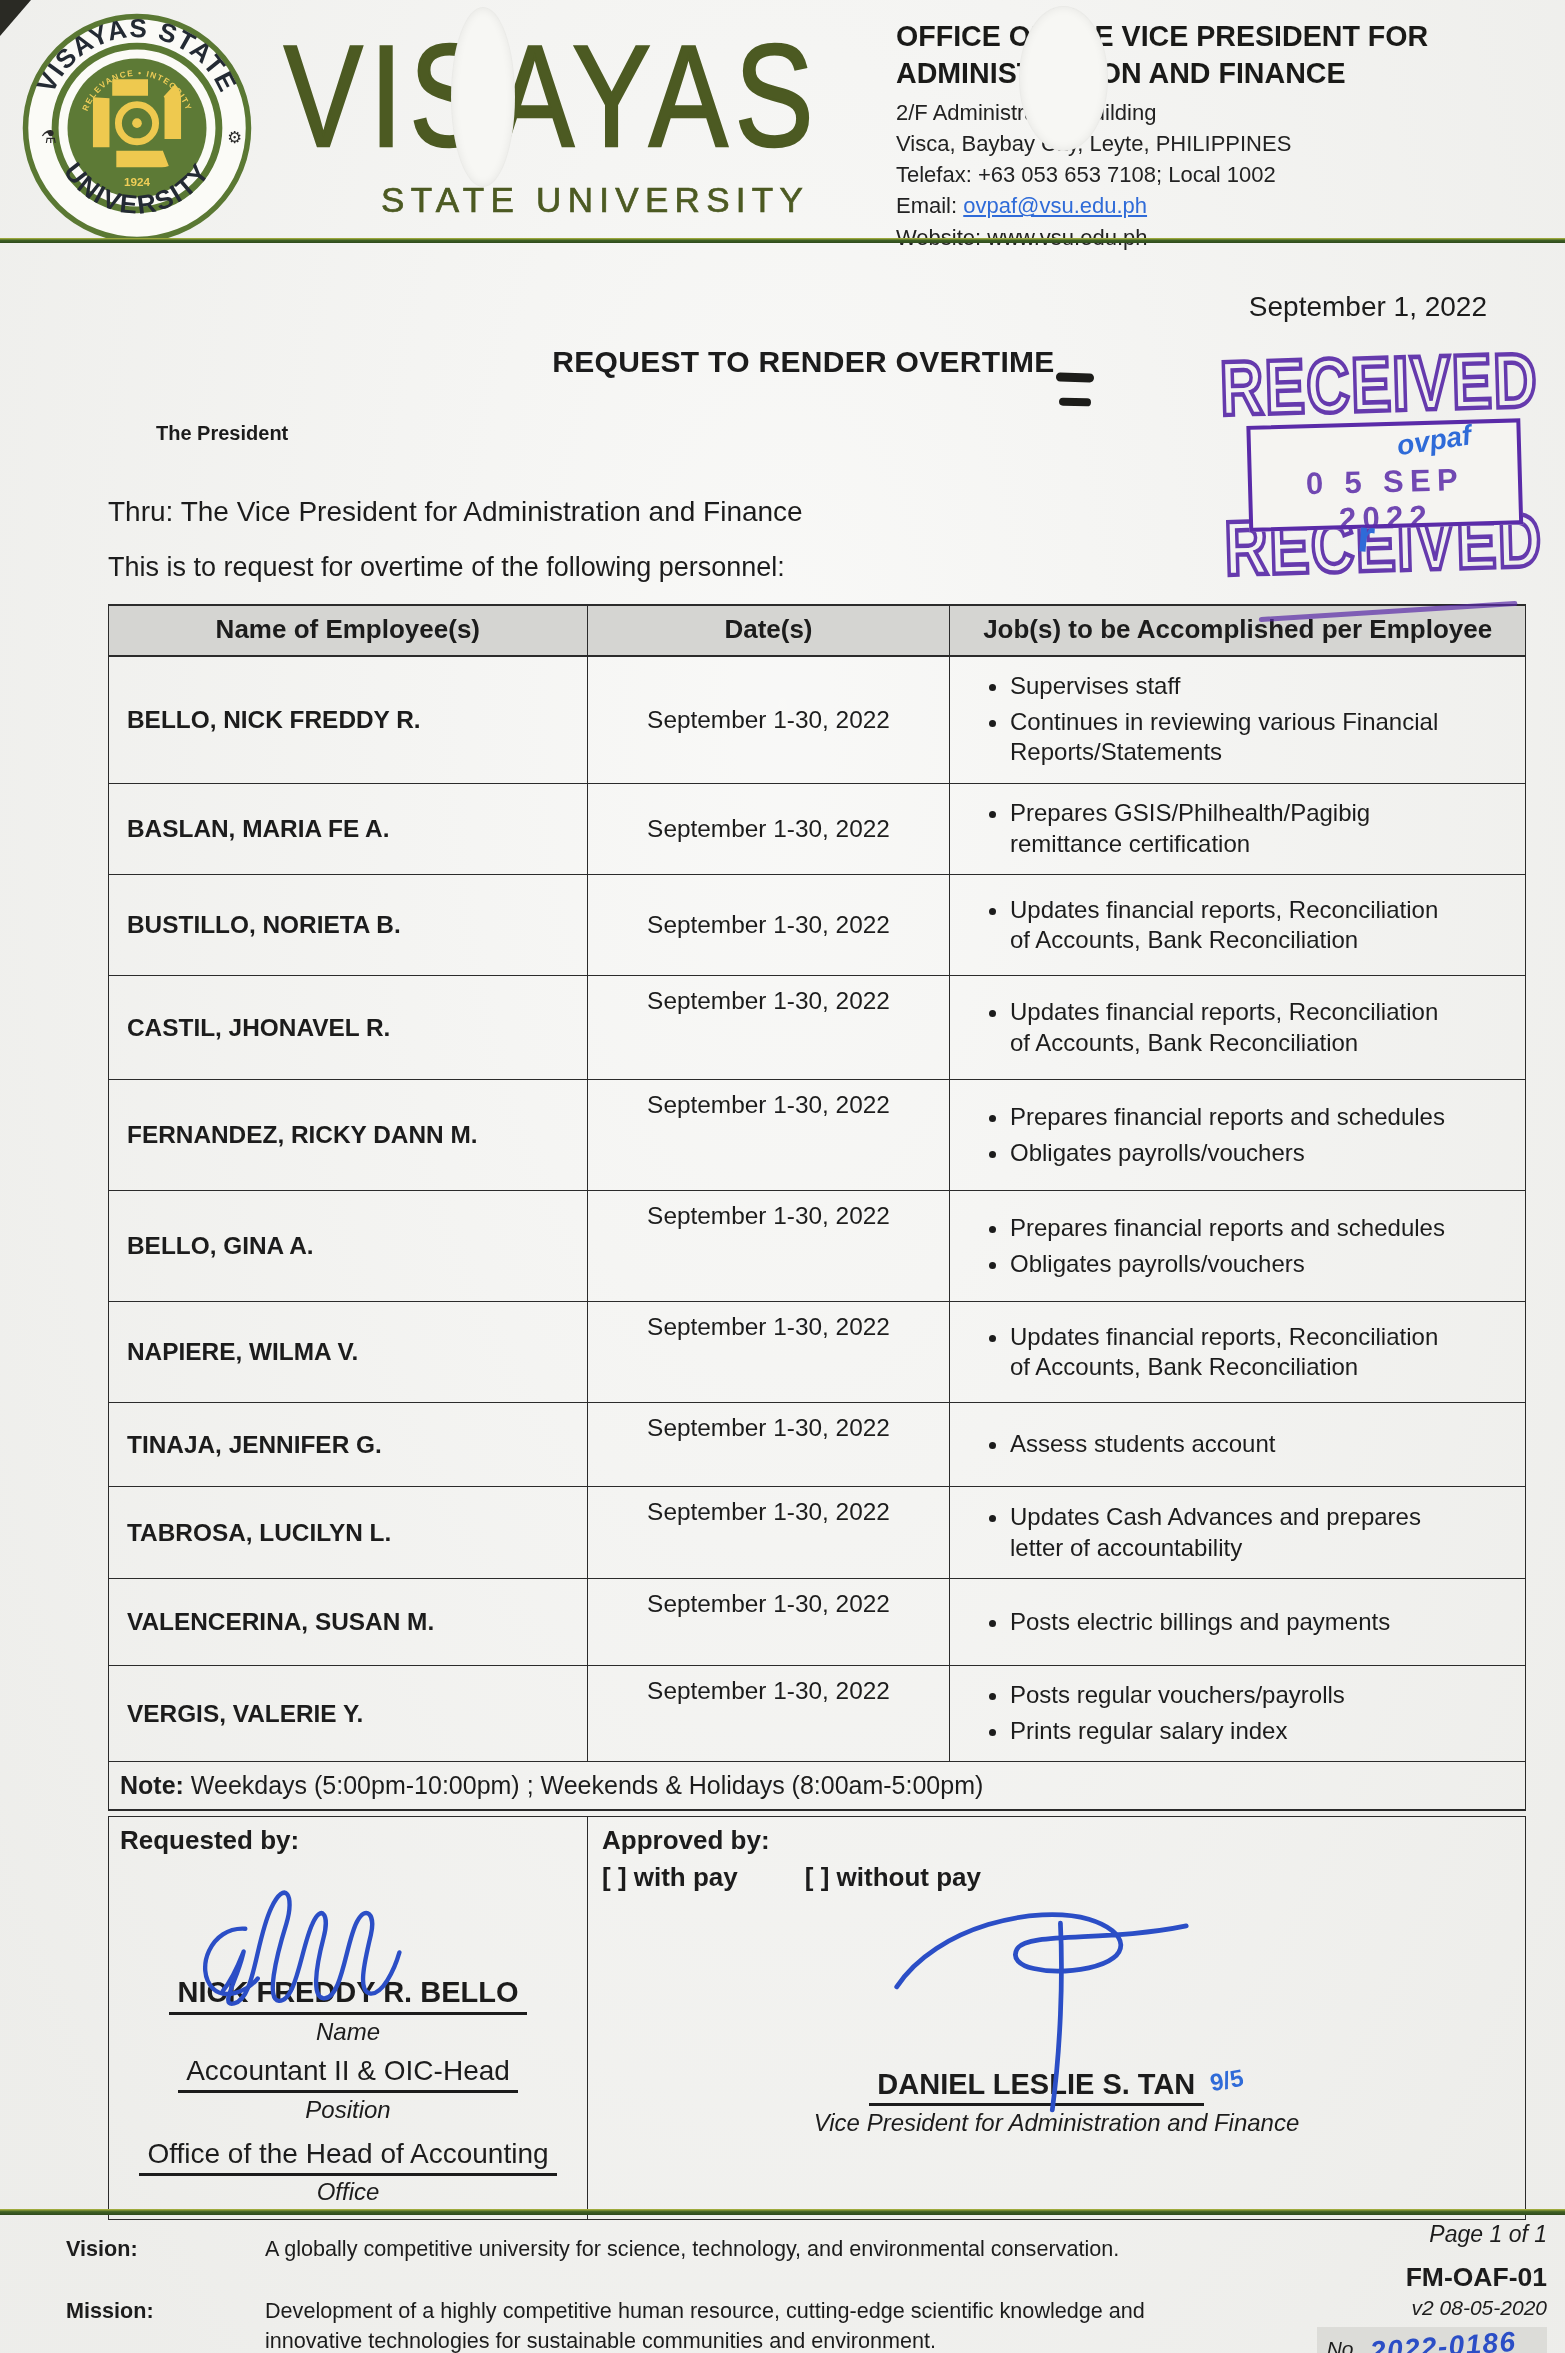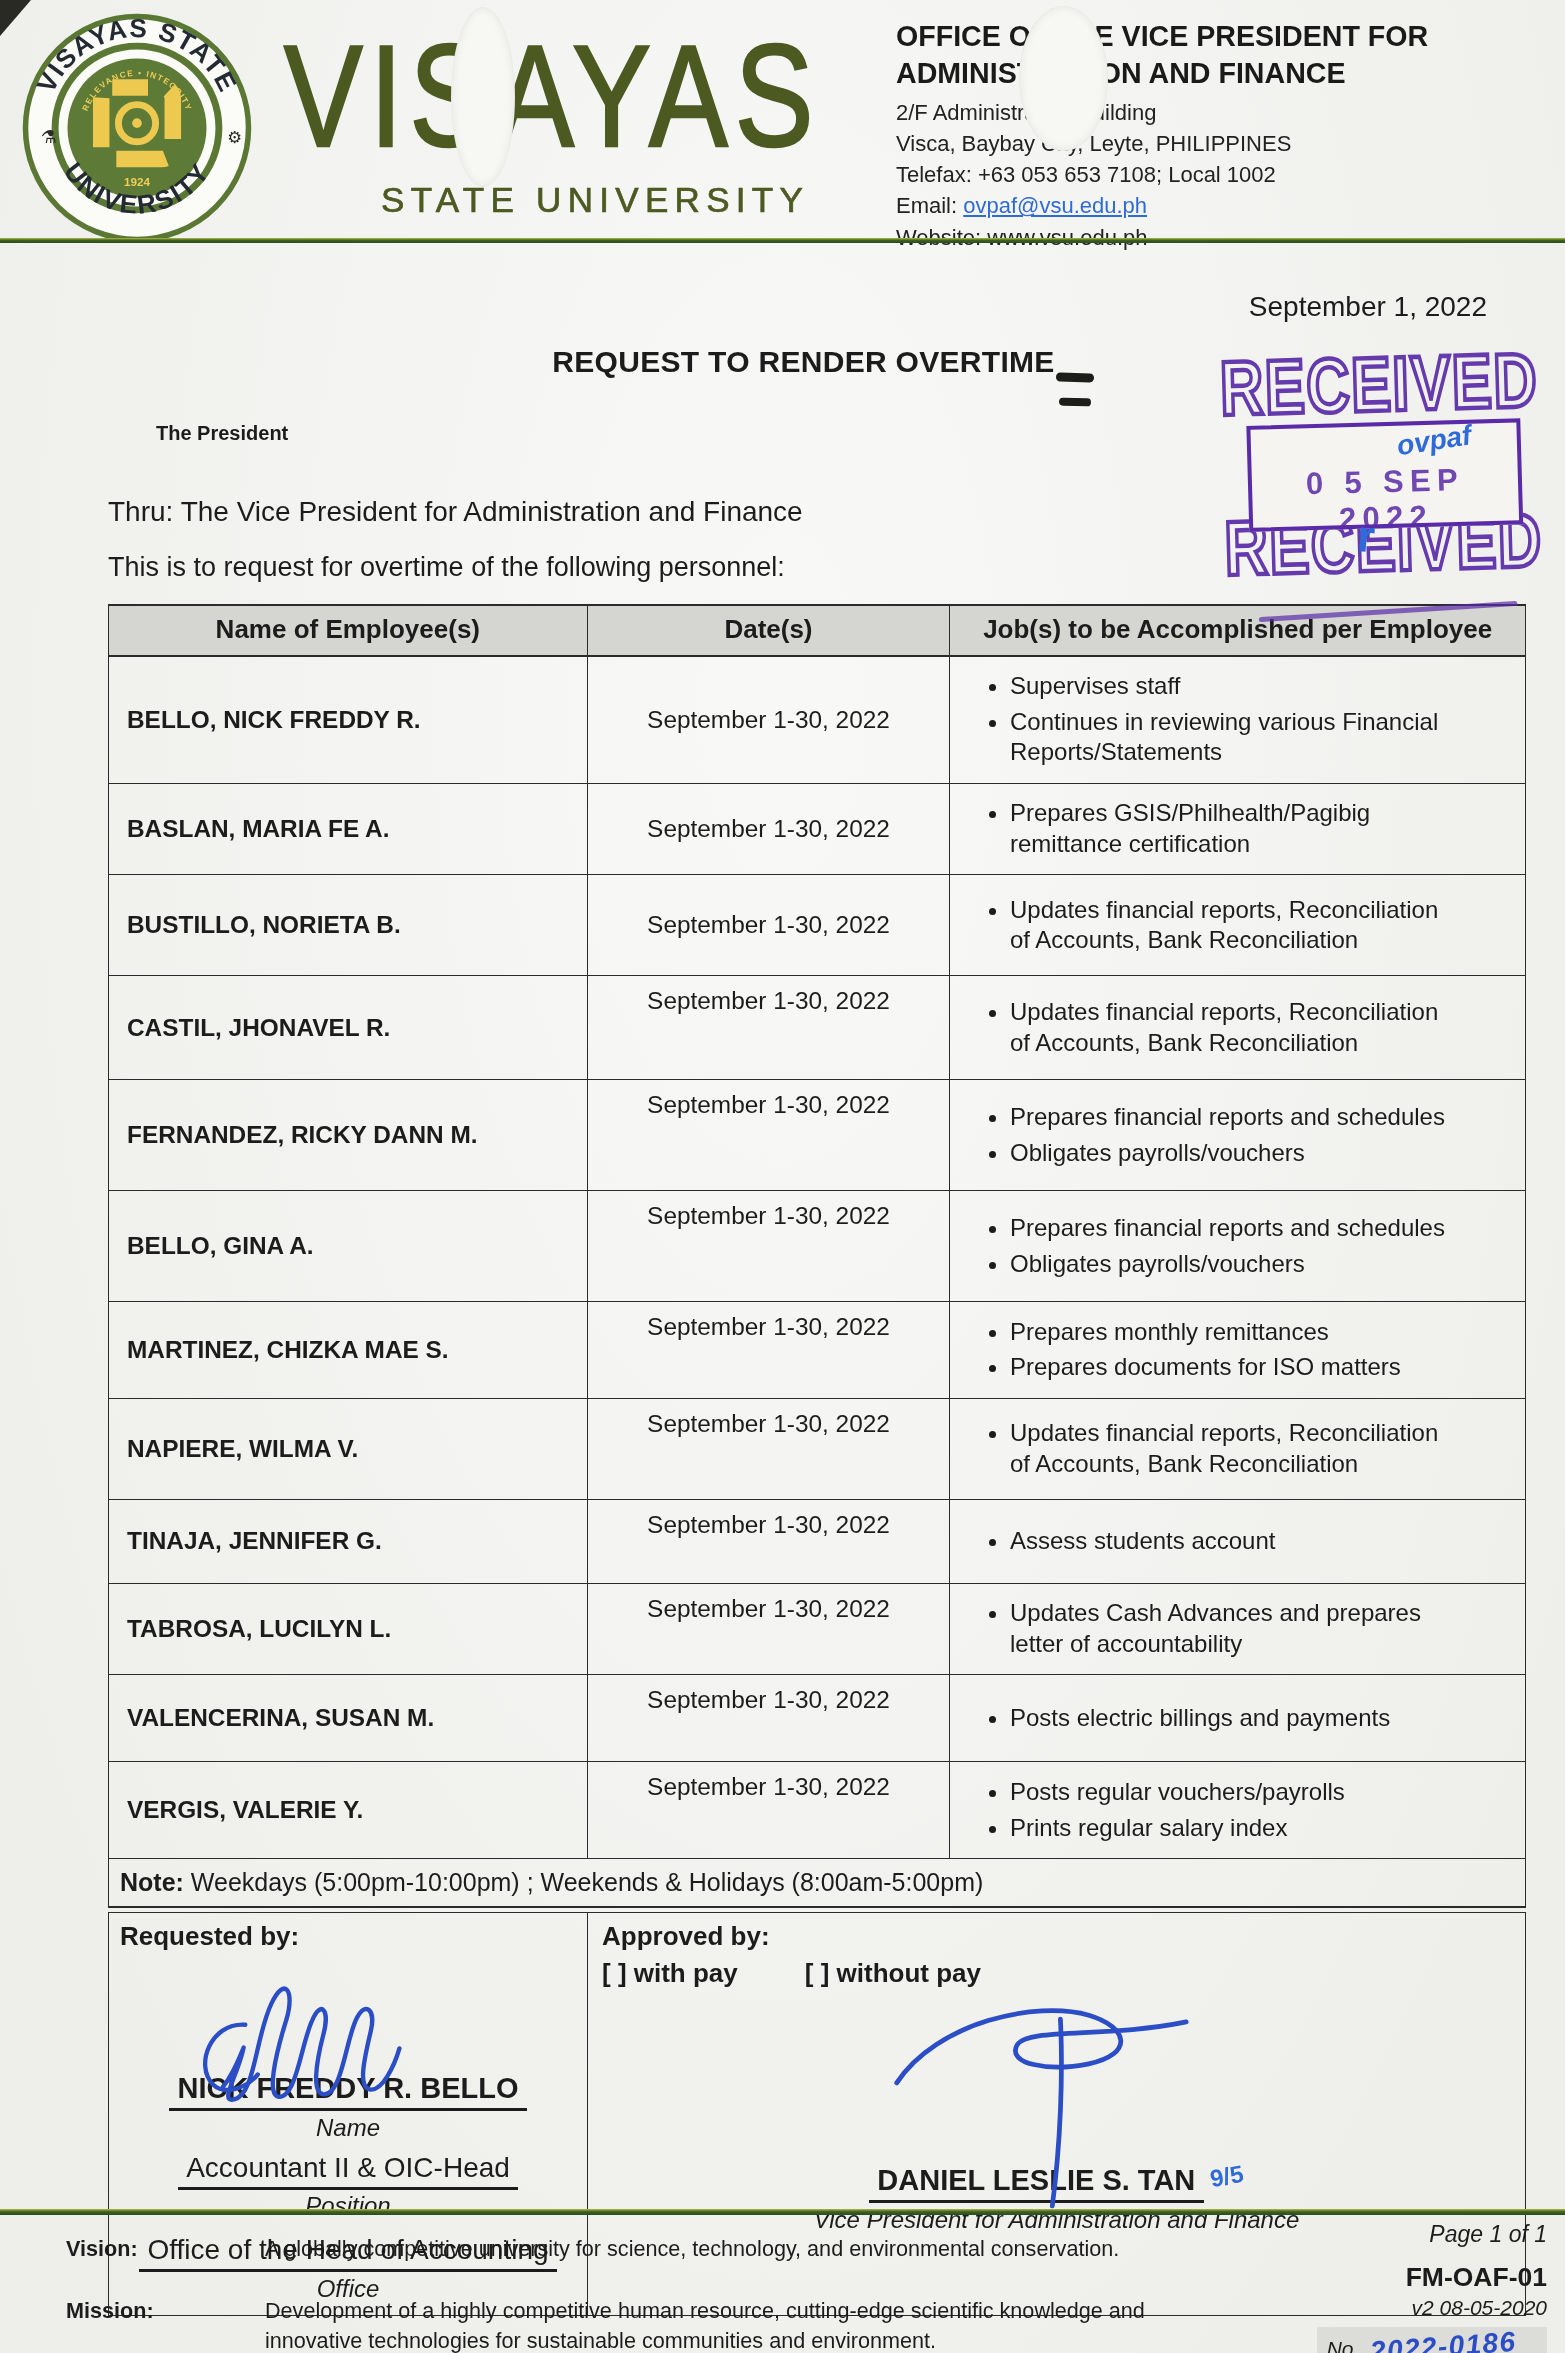--- a/index.html
+++ b/index.html
@@ -253,30 +253,20 @@
           <tr style="height: 111px;">
     <td class="cell-name">BELLO, GINA A.</td>
     <td class="cell-date date-top"><span>September 1-30, 2022</span></td>
     <td class="cell-jobs">
               <ul class="jobs-list">
                 <li>Prepares financial reports and schedules</li>
                 <li>Obligates payrolls/vouchers</li>
               </ul>
             </td>
   </tr>
-          <tr style="height: 91px;">
-    <td class="cell-name">MARTINEZ, CHIZKA MAE S.</td>
-    <td class="cell-date date-top"><span>September 1-30, 2022</span></td>
-    <td class="cell-jobs">
-              <ul class="jobs-list">
-                <li>Prepares monthly remittances</li>
-                <li>Prepares documents for ISO matters</li>
-              </ul>
-            </td>
-  </tr>
           <tr style="height: 101px;">
     <td class="cell-name">NAPIERE, WILMA V.</td>
     <td class="cell-date date-top"><span>September 1-30, 2022</span></td>
     <td class="cell-jobs">
               <ul class="jobs-list">
                 <li>Updates financial reports, Reconciliation of Accounts, Bank Reconciliation</li>
               </ul>
             </td>
   </tr>
           <tr style="height: 84px;">

